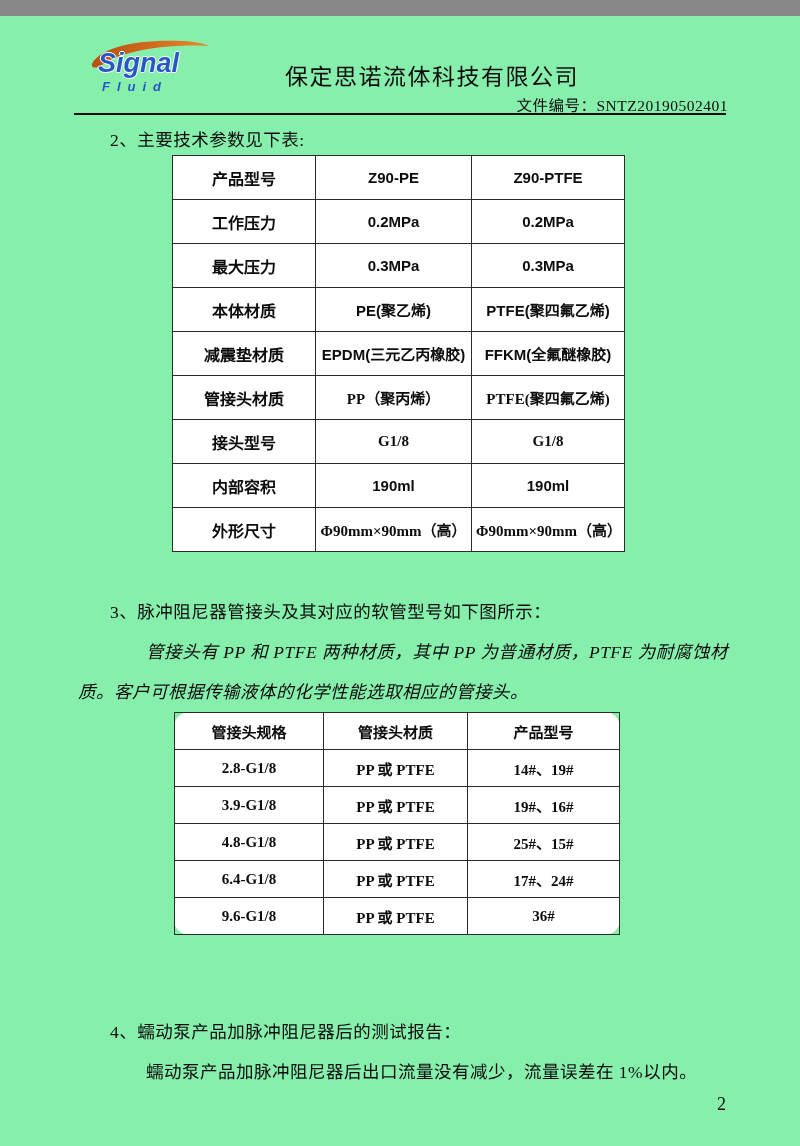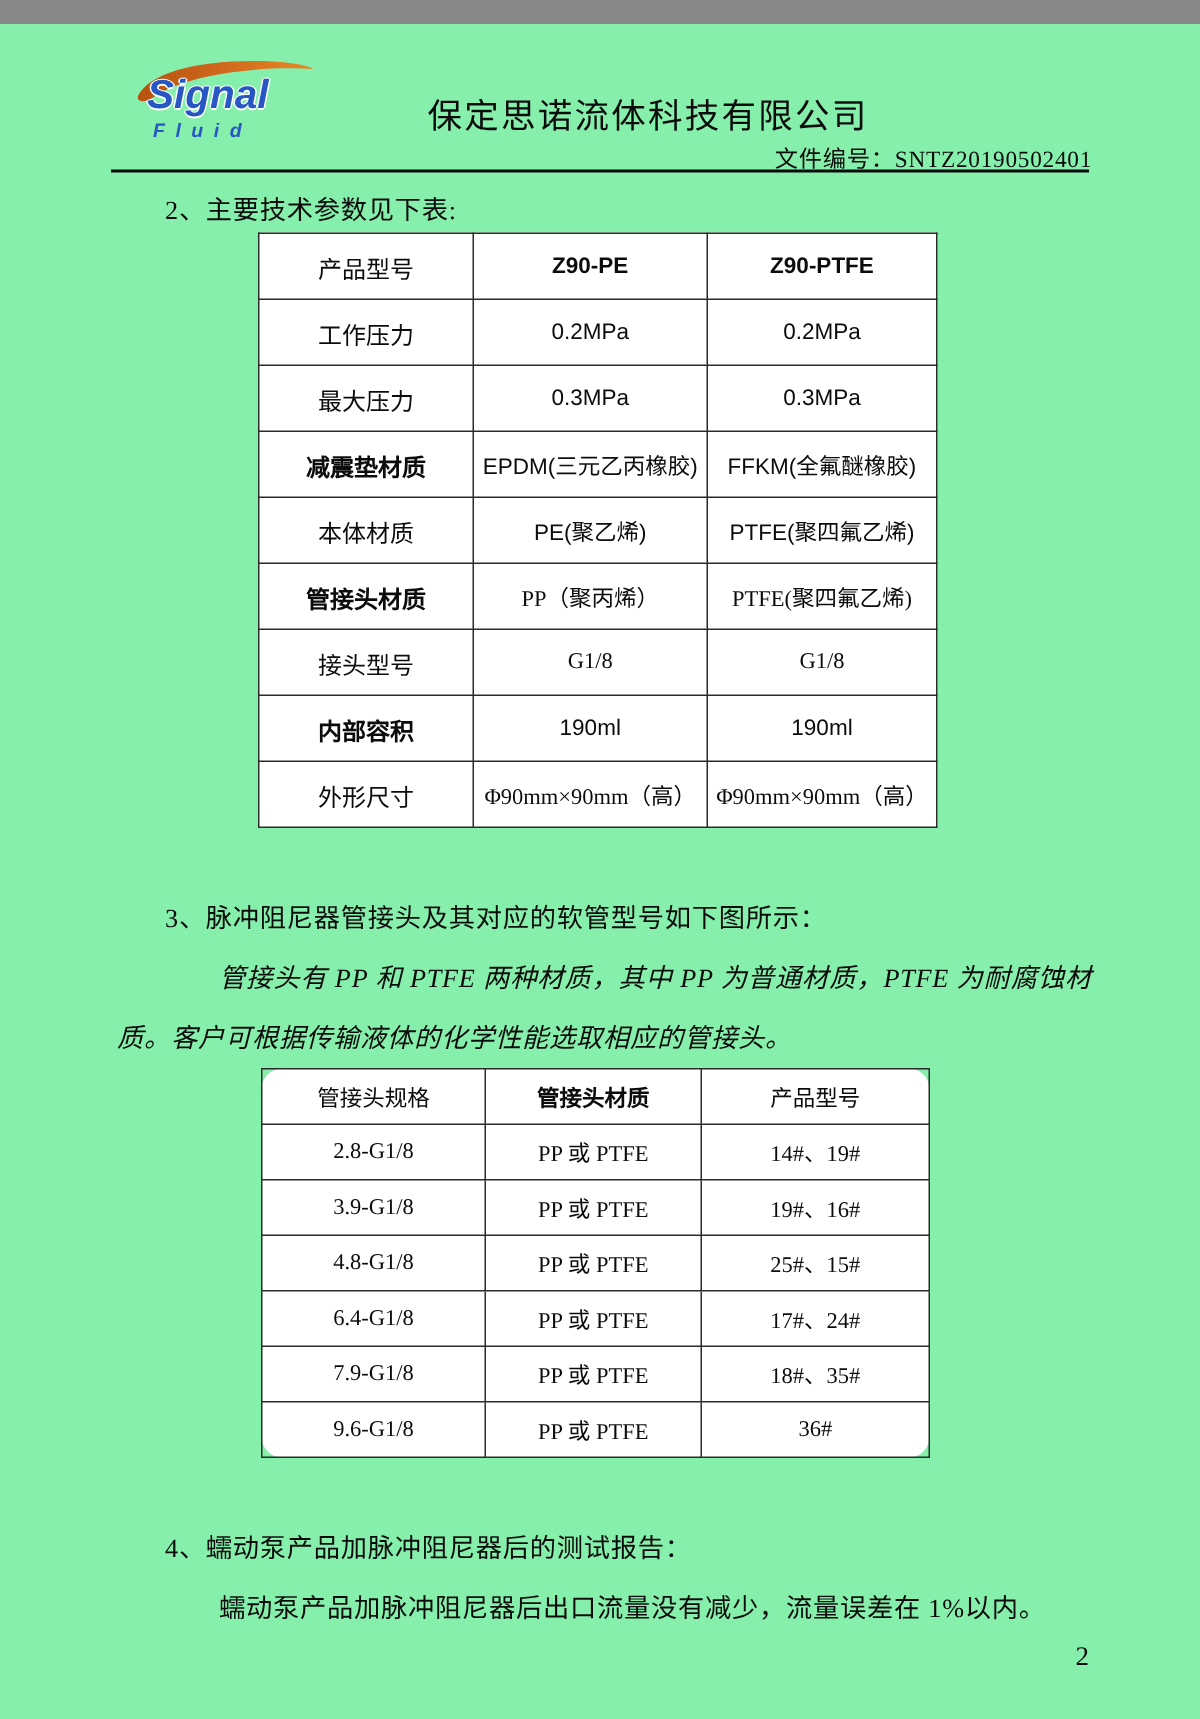--- a/index.html
+++ b/index.html
@@ -48,21 +48,21 @@
   .para{
     position:absolute;left:78px;width:650px;
     font-size:17.5px;line-height:40px;color:#0c0c0c;
     text-align:justify;text-indent:68px;letter-spacing:0.5px;
   }
   .s3p{top:616px;font-style:italic;}
   .s4p{top:1036px;}
   
   table{border-collapse:collapse;position:absolute;background:#fff;}
   td,th{border:1.5px solid #2b2b2b;text-align:center;vertical-align:middle;
-        padding:0 4px;font-weight:normal;color:#0c0c0c;}
+        padding:0 4px;font-weight:bold;color:#0c0c0c;}
   .t1{left:172px;top:139px;}
   .t1 td{height:43px;font-size:15px;}
   .t1 td.lbl{font-size:16px;}
   .t2{left:174px;top:696px;border-radius:15px;}
   .t2 td,.t2 th{height:36px;font-size:15px;}
   .c-lbl{width:143px;} .c-v1{width:156px;} .c-v2{width:153px;}
   .c2-1{width:149px;} .c2-2{width:144px;} .c2-3{width:152px;}
   .bold{font-weight:bold;}
   .sans{font-family:"Liberation Sans","DejaVu Sans",sans-serif;}
   .sm{font-size:14px;}
@@ -113,28 +113,28 @@
         <td class="lbl">工作压力</td>
         <td class="sans">0.2MPa</td>
         <td class="sans">0.2MPa</td>
       </tr>
       <tr>
         <td class="lbl">最大压力</td>
         <td class="sans">0.3MPa</td>
         <td class="sans">0.3MPa</td>
       </tr>
       <tr>
+        <td class="lbl">本体材质</td>
+        <td class="sans">PE(聚乙烯)</td>
+        <td class="sans">PTFE(聚四氟乙烯)</td>
+      </tr>
+      <tr>
         <td class="lbl bold">减震垫材质</td>
         <td class="sans">EPDM(三元乙丙橡胶)</td>
         <td class="sans">FFKM(全氟醚橡胶)</td>
-      </tr>
-      <tr>
-        <td class="lbl">本体材质</td>
-        <td class="sans">PE(聚乙烯)</td>
-        <td class="sans">PTFE(聚四氟乙烯)</td>
       </tr>
       <tr>
         <td class="lbl bold">管接头材质</td>
         <td>PP（聚丙烯）</td>
         <td>PTFE(聚四氟乙烯)</td>
       </tr>
       <tr>
         <td class="lbl">接头型号</td>
         <td>G1/8</td>
         <td>G1/8</td>
@@ -181,25 +181,20 @@
         <td>4.8-G1/8</td>
         <td>PP 或 PTFE</td>
         <td>25#、15#</td>
       </tr>
       <tr>
         <td>6.4-G1/8</td>
         <td>PP 或 PTFE</td>
         <td>17#、24#</td>
       </tr>
       <tr>
-        <td>7.9-G1/8</td>
-        <td>PP 或 PTFE</td>
-        <td>18#、35#</td>
-      </tr>
-      <tr>
         <td>9.6-G1/8</td>
         <td>PP 或 PTFE</td>
         <td>36#</td>
       </tr>
     </tbody>
   </table>
 
   <div class="heading s4">4、蠕动泵产品加脉冲阻尼器后的测试报告：</div>
   <div class="para s4p">蠕动泵产品加脉冲阻尼器后出口流量没有减少，流量误差在 1%以内。</div>
 

